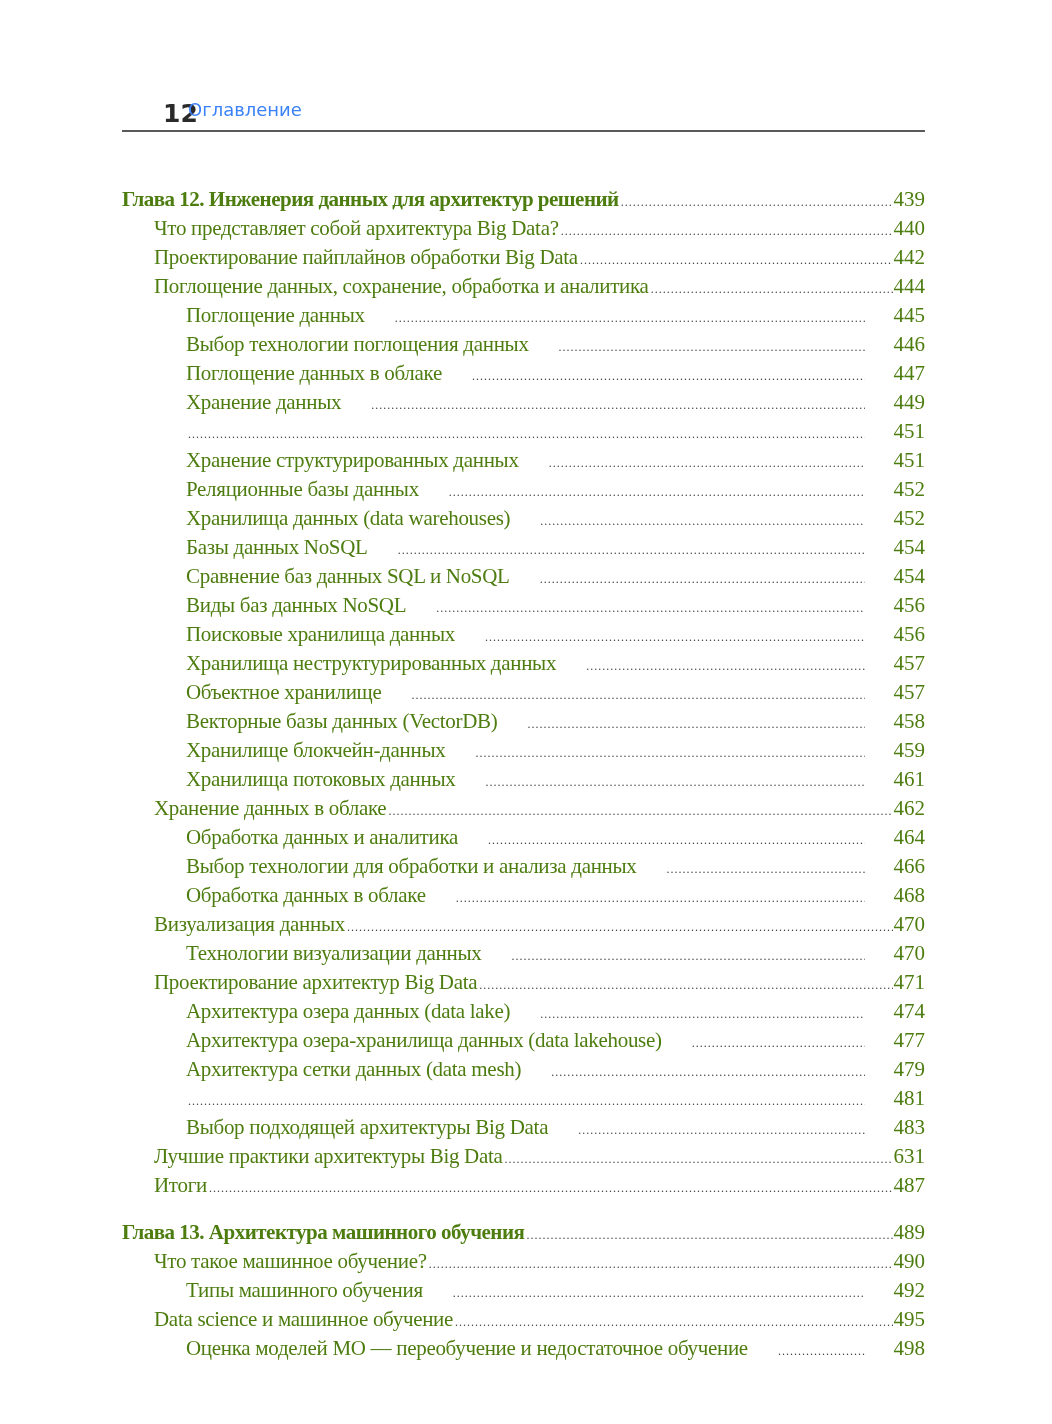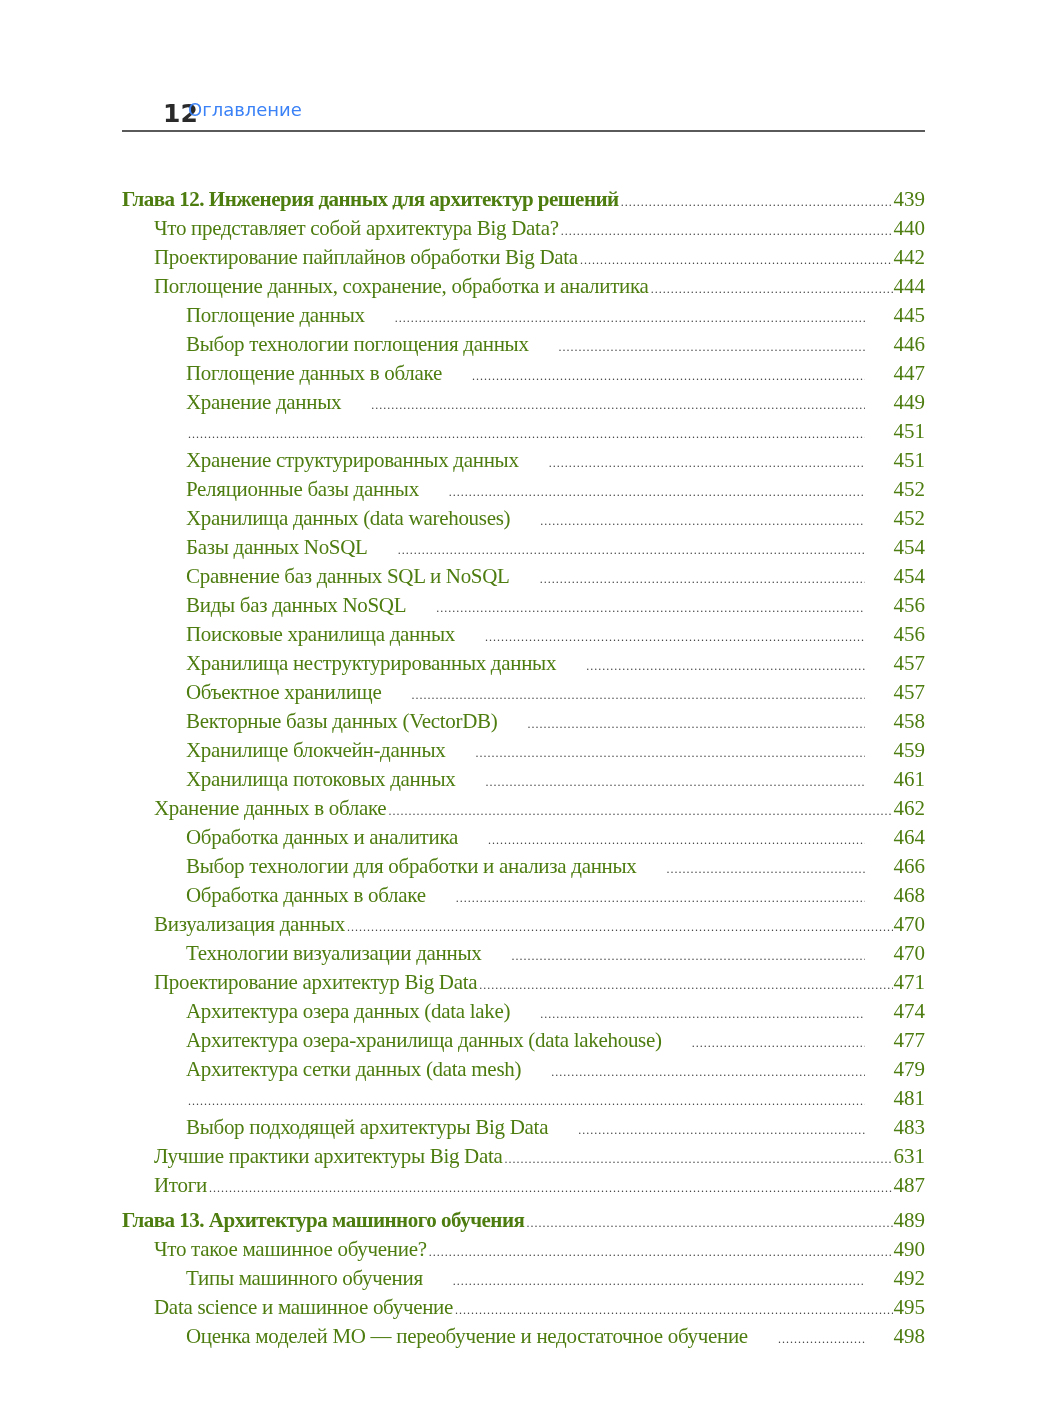--- a/index.html
+++ b/index.html
@@ -69,21 +69,21 @@
       height: 29px;
       line-height: 29px;
       white-space: nowrap;
     }
     .toc-line.chapter {
       font-weight: bold;
       height: 30px;
       line-height: 30px;
     }
     .toc-line.gap {
-      margin-top: 5px;
+      margin-top: 17px;
     }
     .toc-line.lvl1 { padding-left: 32px; }
     .toc-line.lvl2 { padding-left: 64px; gap: 28px; }
     .toc-line .title {
       flex: 0 0 auto;
       letter-spacing: -0.3px;
     }
     .toc-line.chapter .title {
       letter-spacing: -0.5px;
     }

